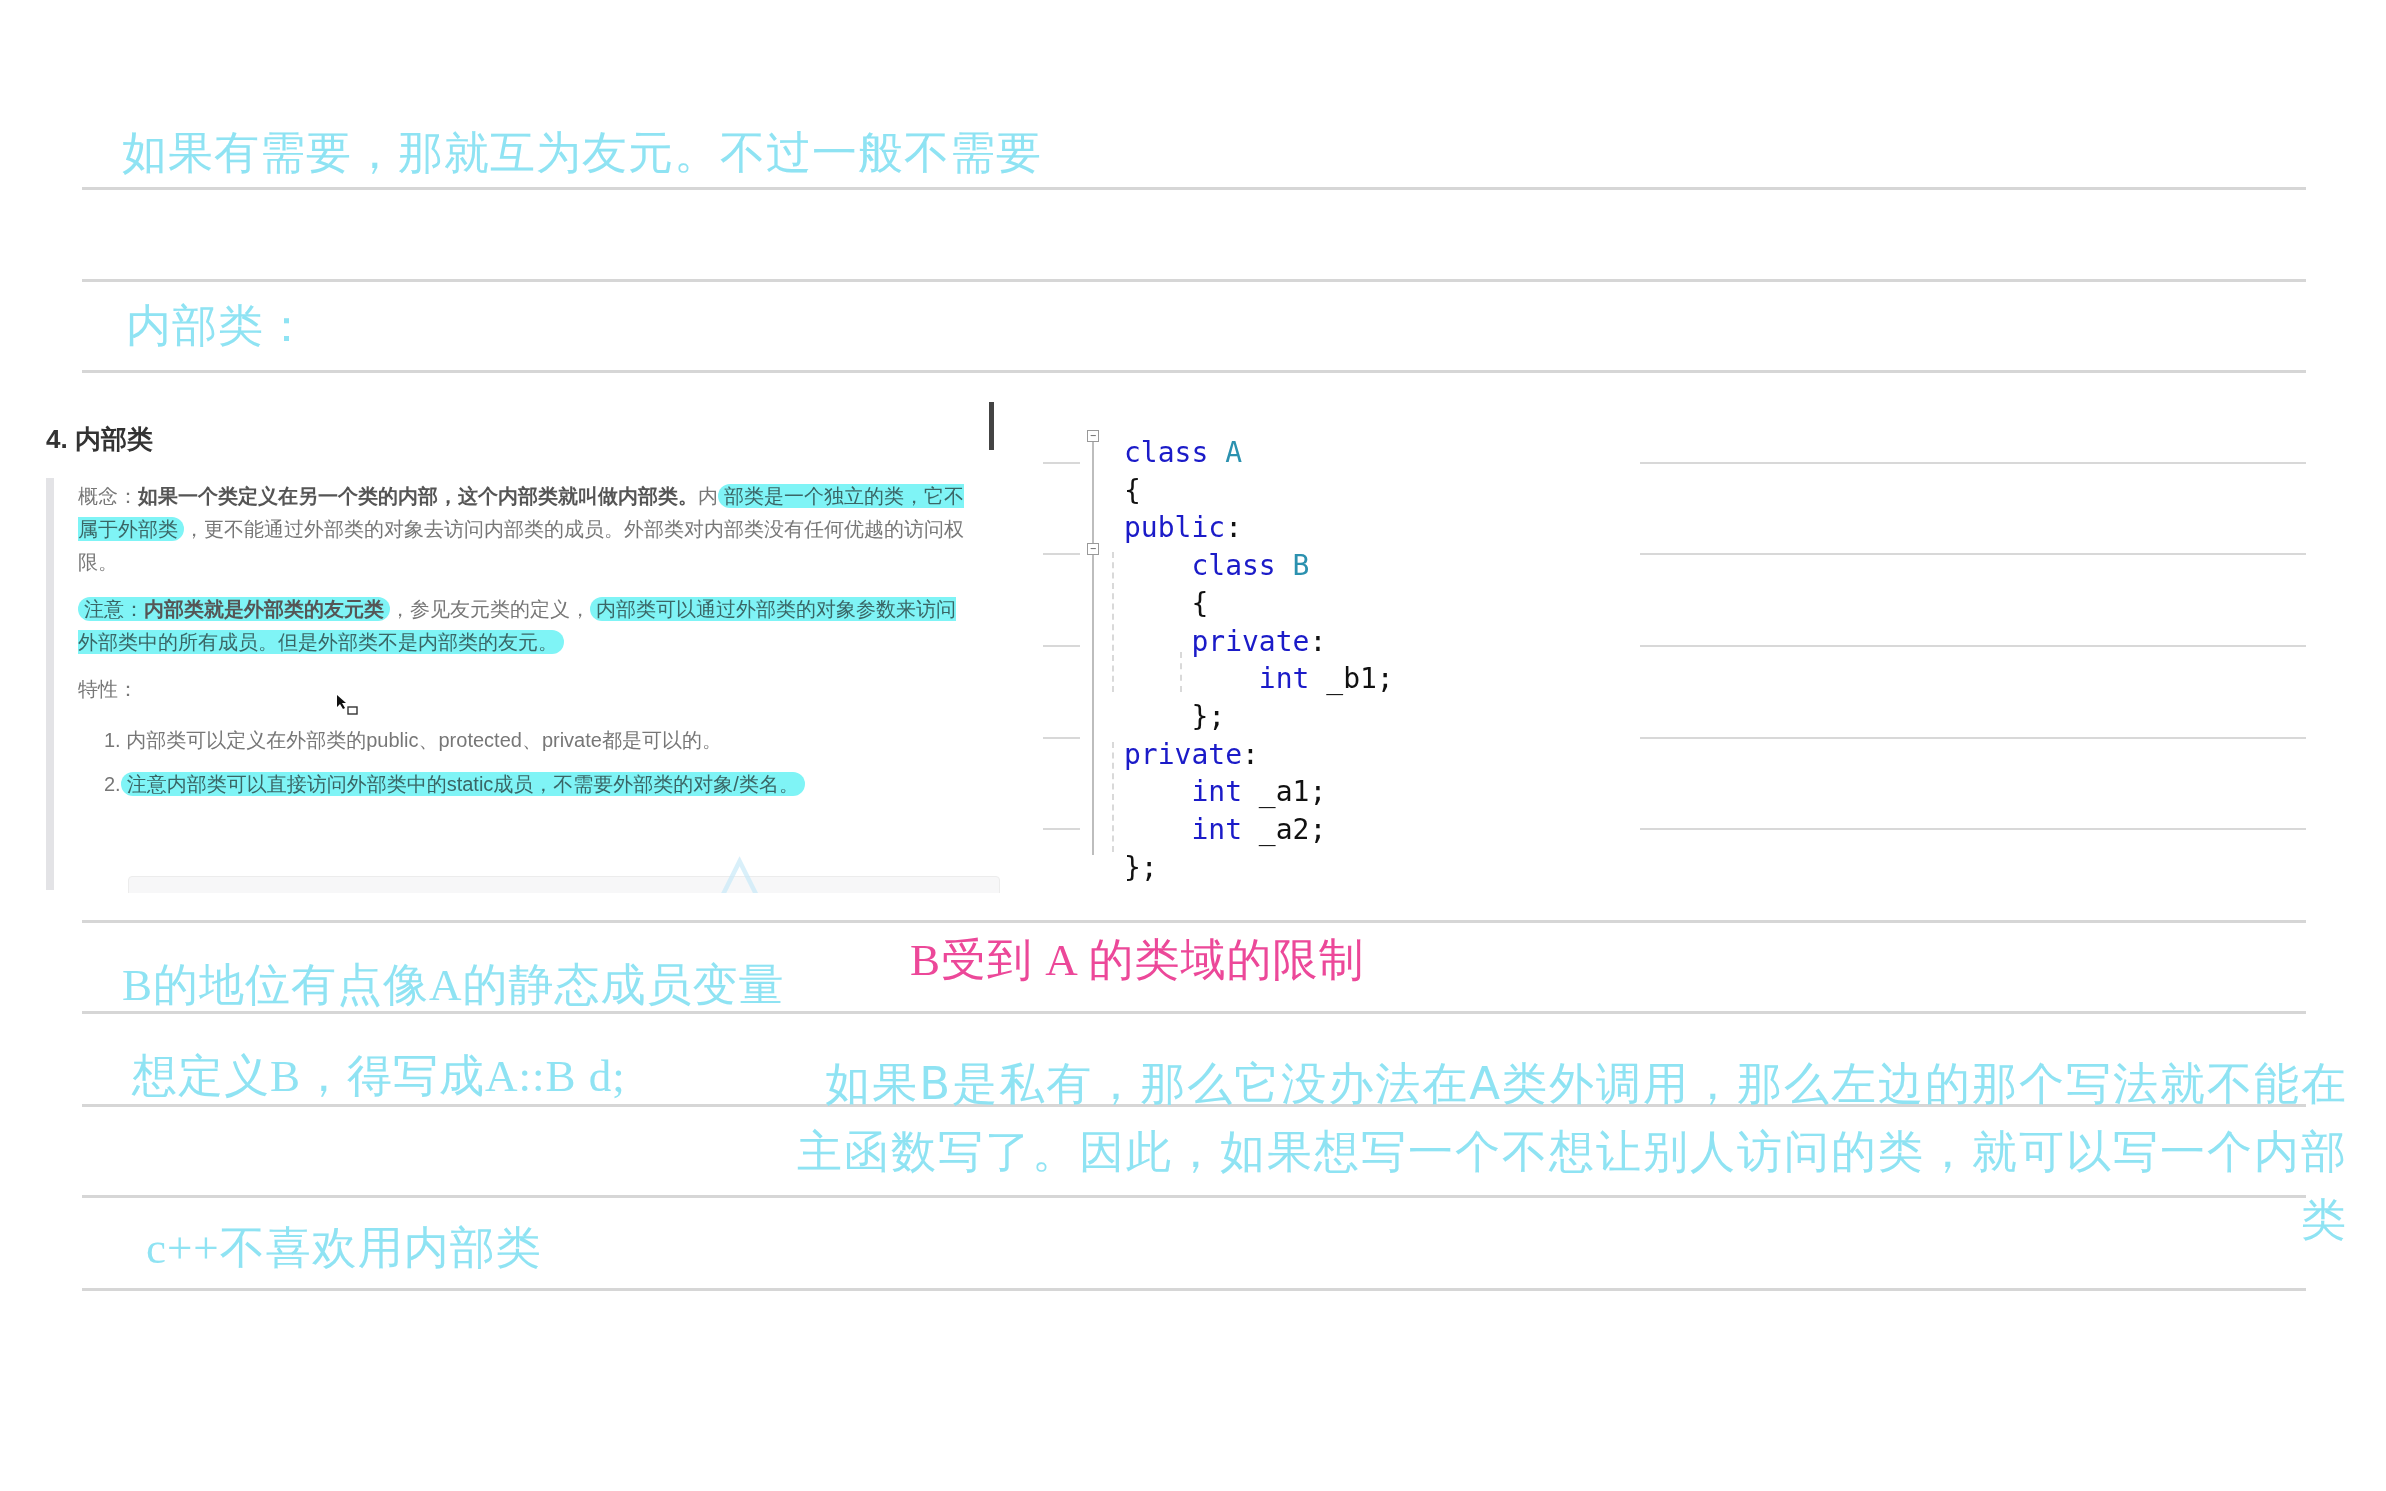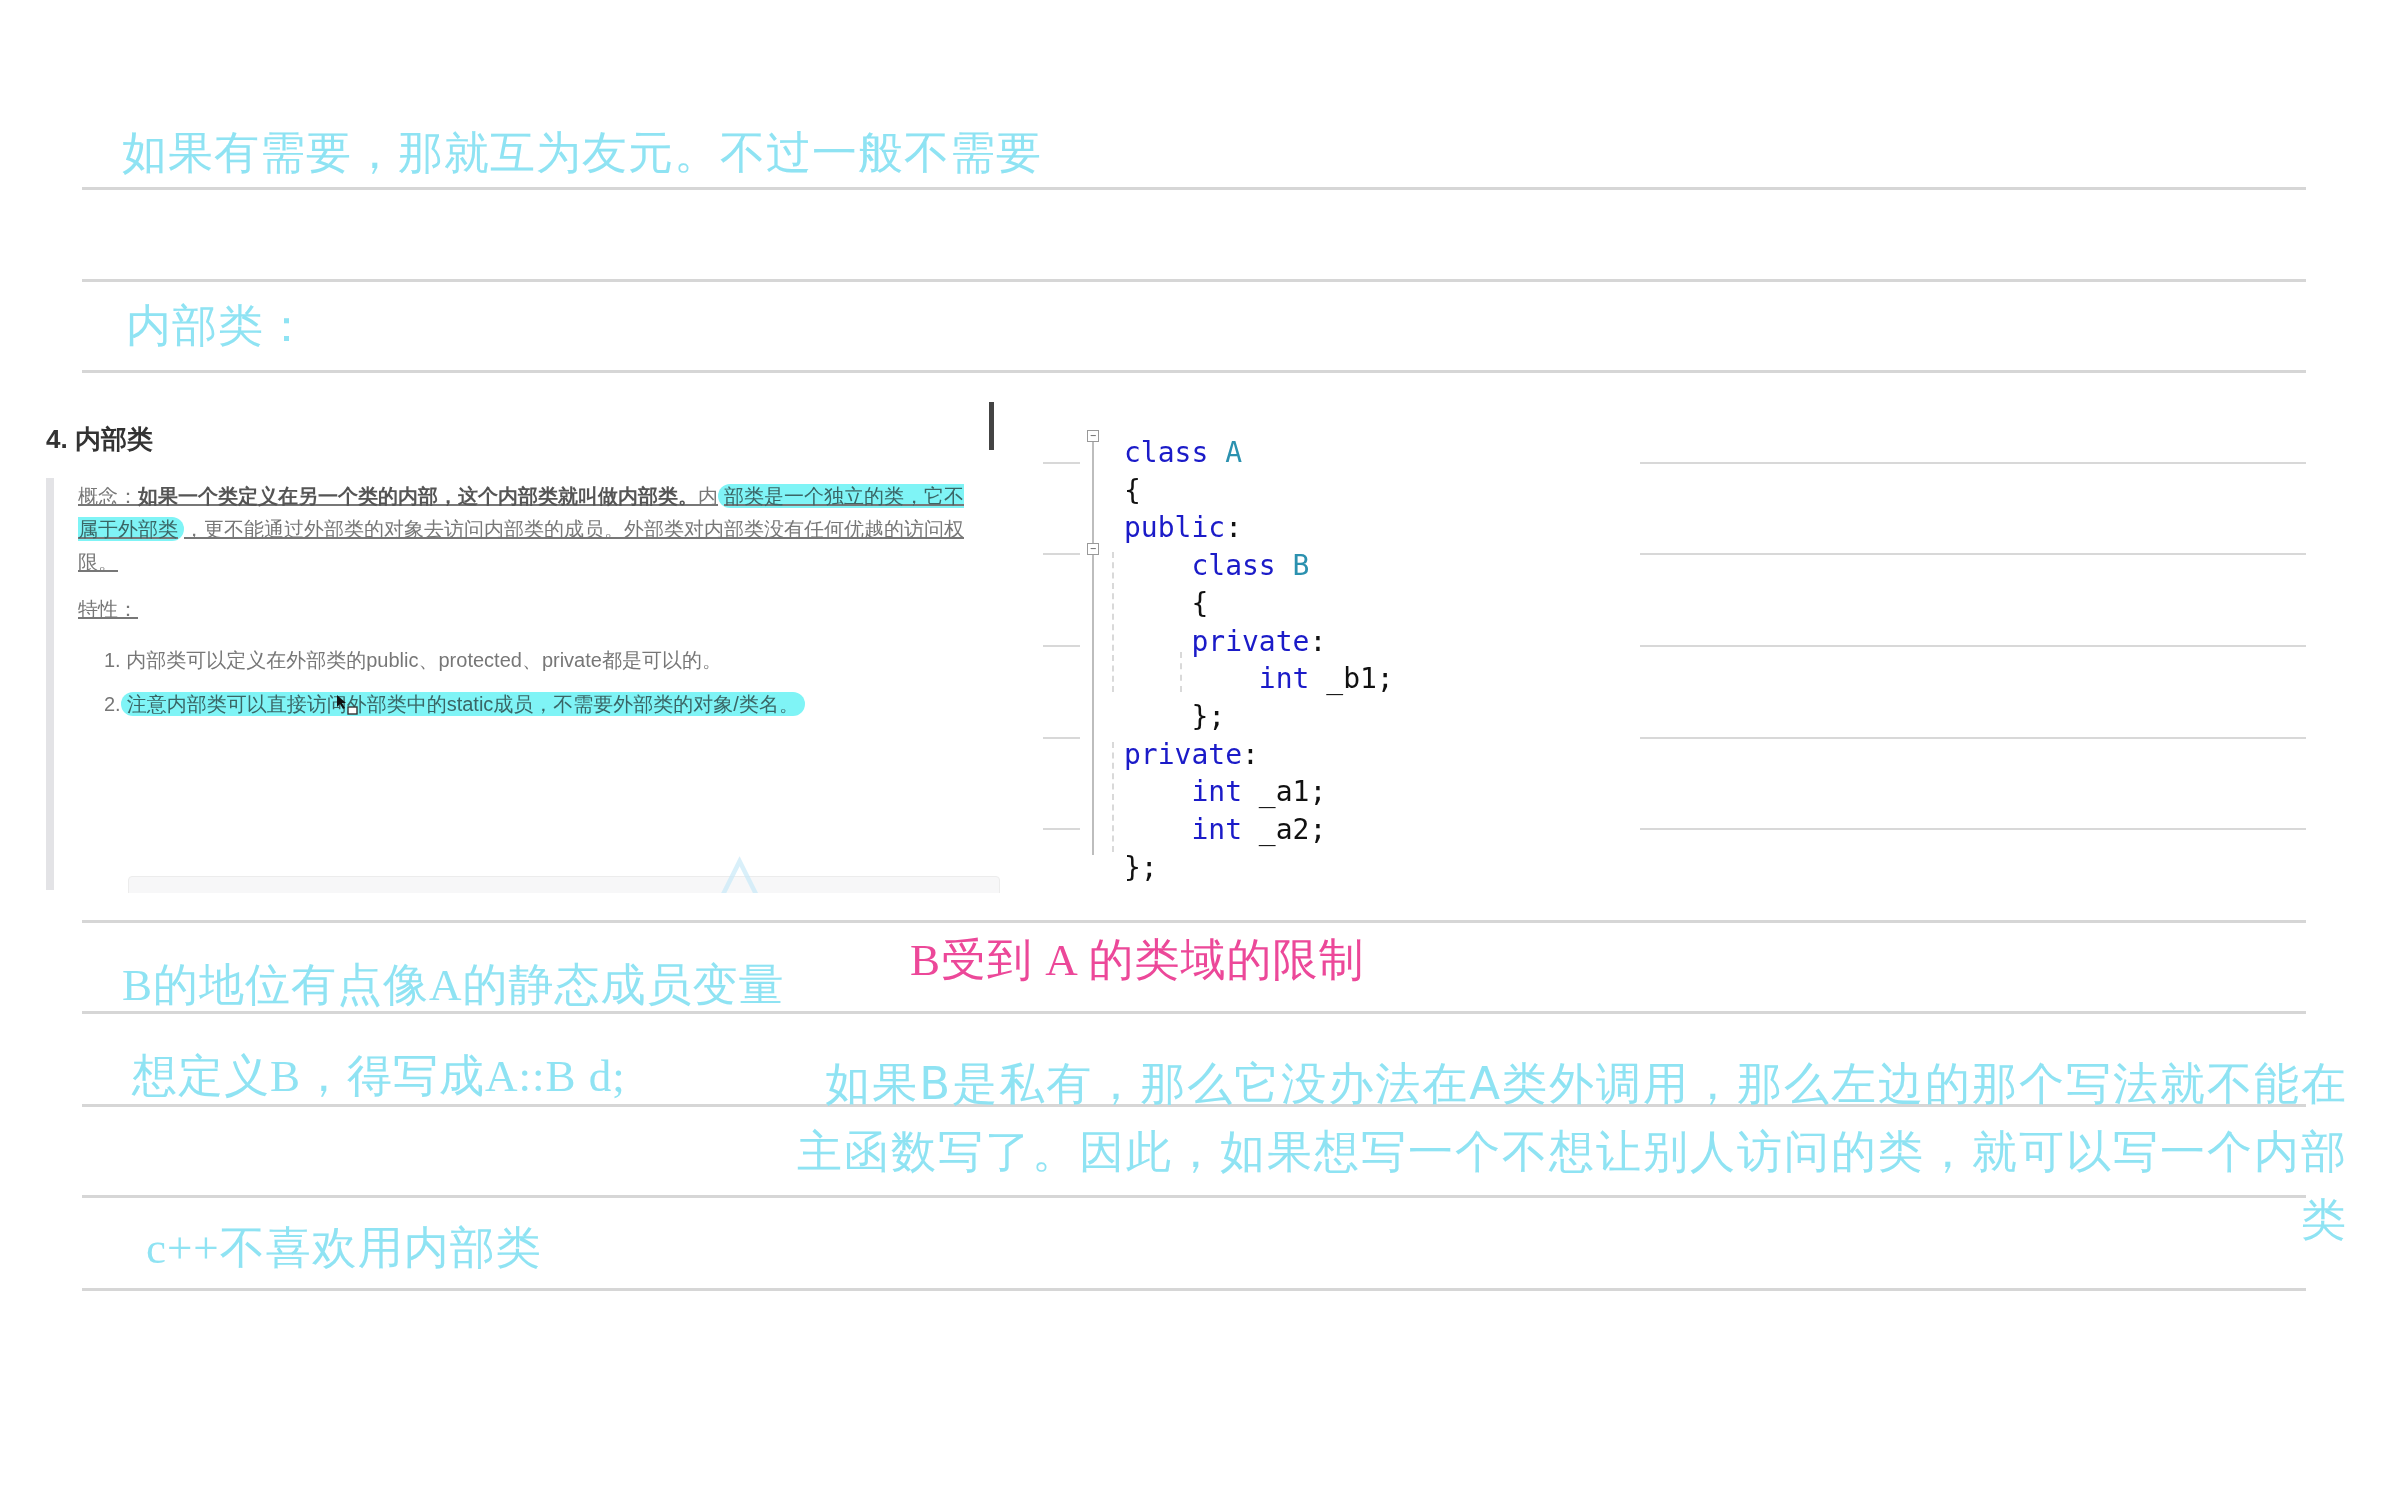--- a/index.html
+++ b/index.html
@@ -32,21 +32,21 @@
     color:#333333; font-family:"Liberation Sans","DejaVu Sans",sans-serif;
   }
   .doc-bar {
     position:absolute; left:46px; top:80px; width:8px; height:412px; background:#e3e3e6;
   }
   .doc-body {
     position:absolute; left:78px; top:82px; width:905px;
     font-size:20px; line-height:33px; color:#777777;
     font-family:"Liberation Sans","DejaVu Sans",sans-serif;
   }
-  .doc-body p { margin:0 8px 14px 0;text-decoration:underline; }
+  .doc-body p { margin:0 8px 14px 0; }
   .doc-body b { color:#555555; }
   .hl {
     background:#7ff4f6; border-radius:16px; padding:1px 6px; color:#3a6666;
   }
   .doc-list { margin:18px 0 0 26px; padding:0; list-style:none; }
   .doc-list li { margin:0 0 11px 0; }
   .doc-codebox {
     position:absolute; left:128px; top:478px; width:870px; height:30px;
     background:#f7f7f8; border:1px solid #ececec; border-radius:4px;
   }
@@ -116,20 +116,23 @@
 <div class="note" style="left:126px;top:304px">内部类：</div>
 
 <div class="doc">
   <div class="doc-heading">4. 内部类</div>
   <div class="doc-edge"></div>
   <div class="doc-bar"></div>
   <div class="doc-body">
     <p>
       <span>概念：</span><b>如果一个类定义在另一个类的内部，这个内部类就叫做内部类。</b><span>内</span><span class="hl">部类是一个独立的类，它不属于外部类</span><span>，更不能通过外部类的对象去访问内部类的成员。外部类对内部类没有任何优越的访问权限。</span>
     </p>
+    <p>
+      <span class="hl"><span>注意：</span><b>内部类就是外部类的友元类</b></span><span>，参见友元类的定义，</span><span class="hl">内部类可以通过外部类的对象参数来访问外部类中的所有成员。但是外部类不是内部类的友元。</span>
+    </p>
     <p>特性：</p>
     <ul class="doc-list">
       <li>1. 内部类可以定义在外部类的public、protected、private都是可以的。</li>
       <li><span>2.</span><span class="hl">注意内部类可以直接访问外部类中的static成员，不需要外部类的对象/类名。</span></li>
     </ul>
   </div>
   <div class="doc-codebox"></div>
   <div class="doc-watermark">△</div>
 </div>
 

